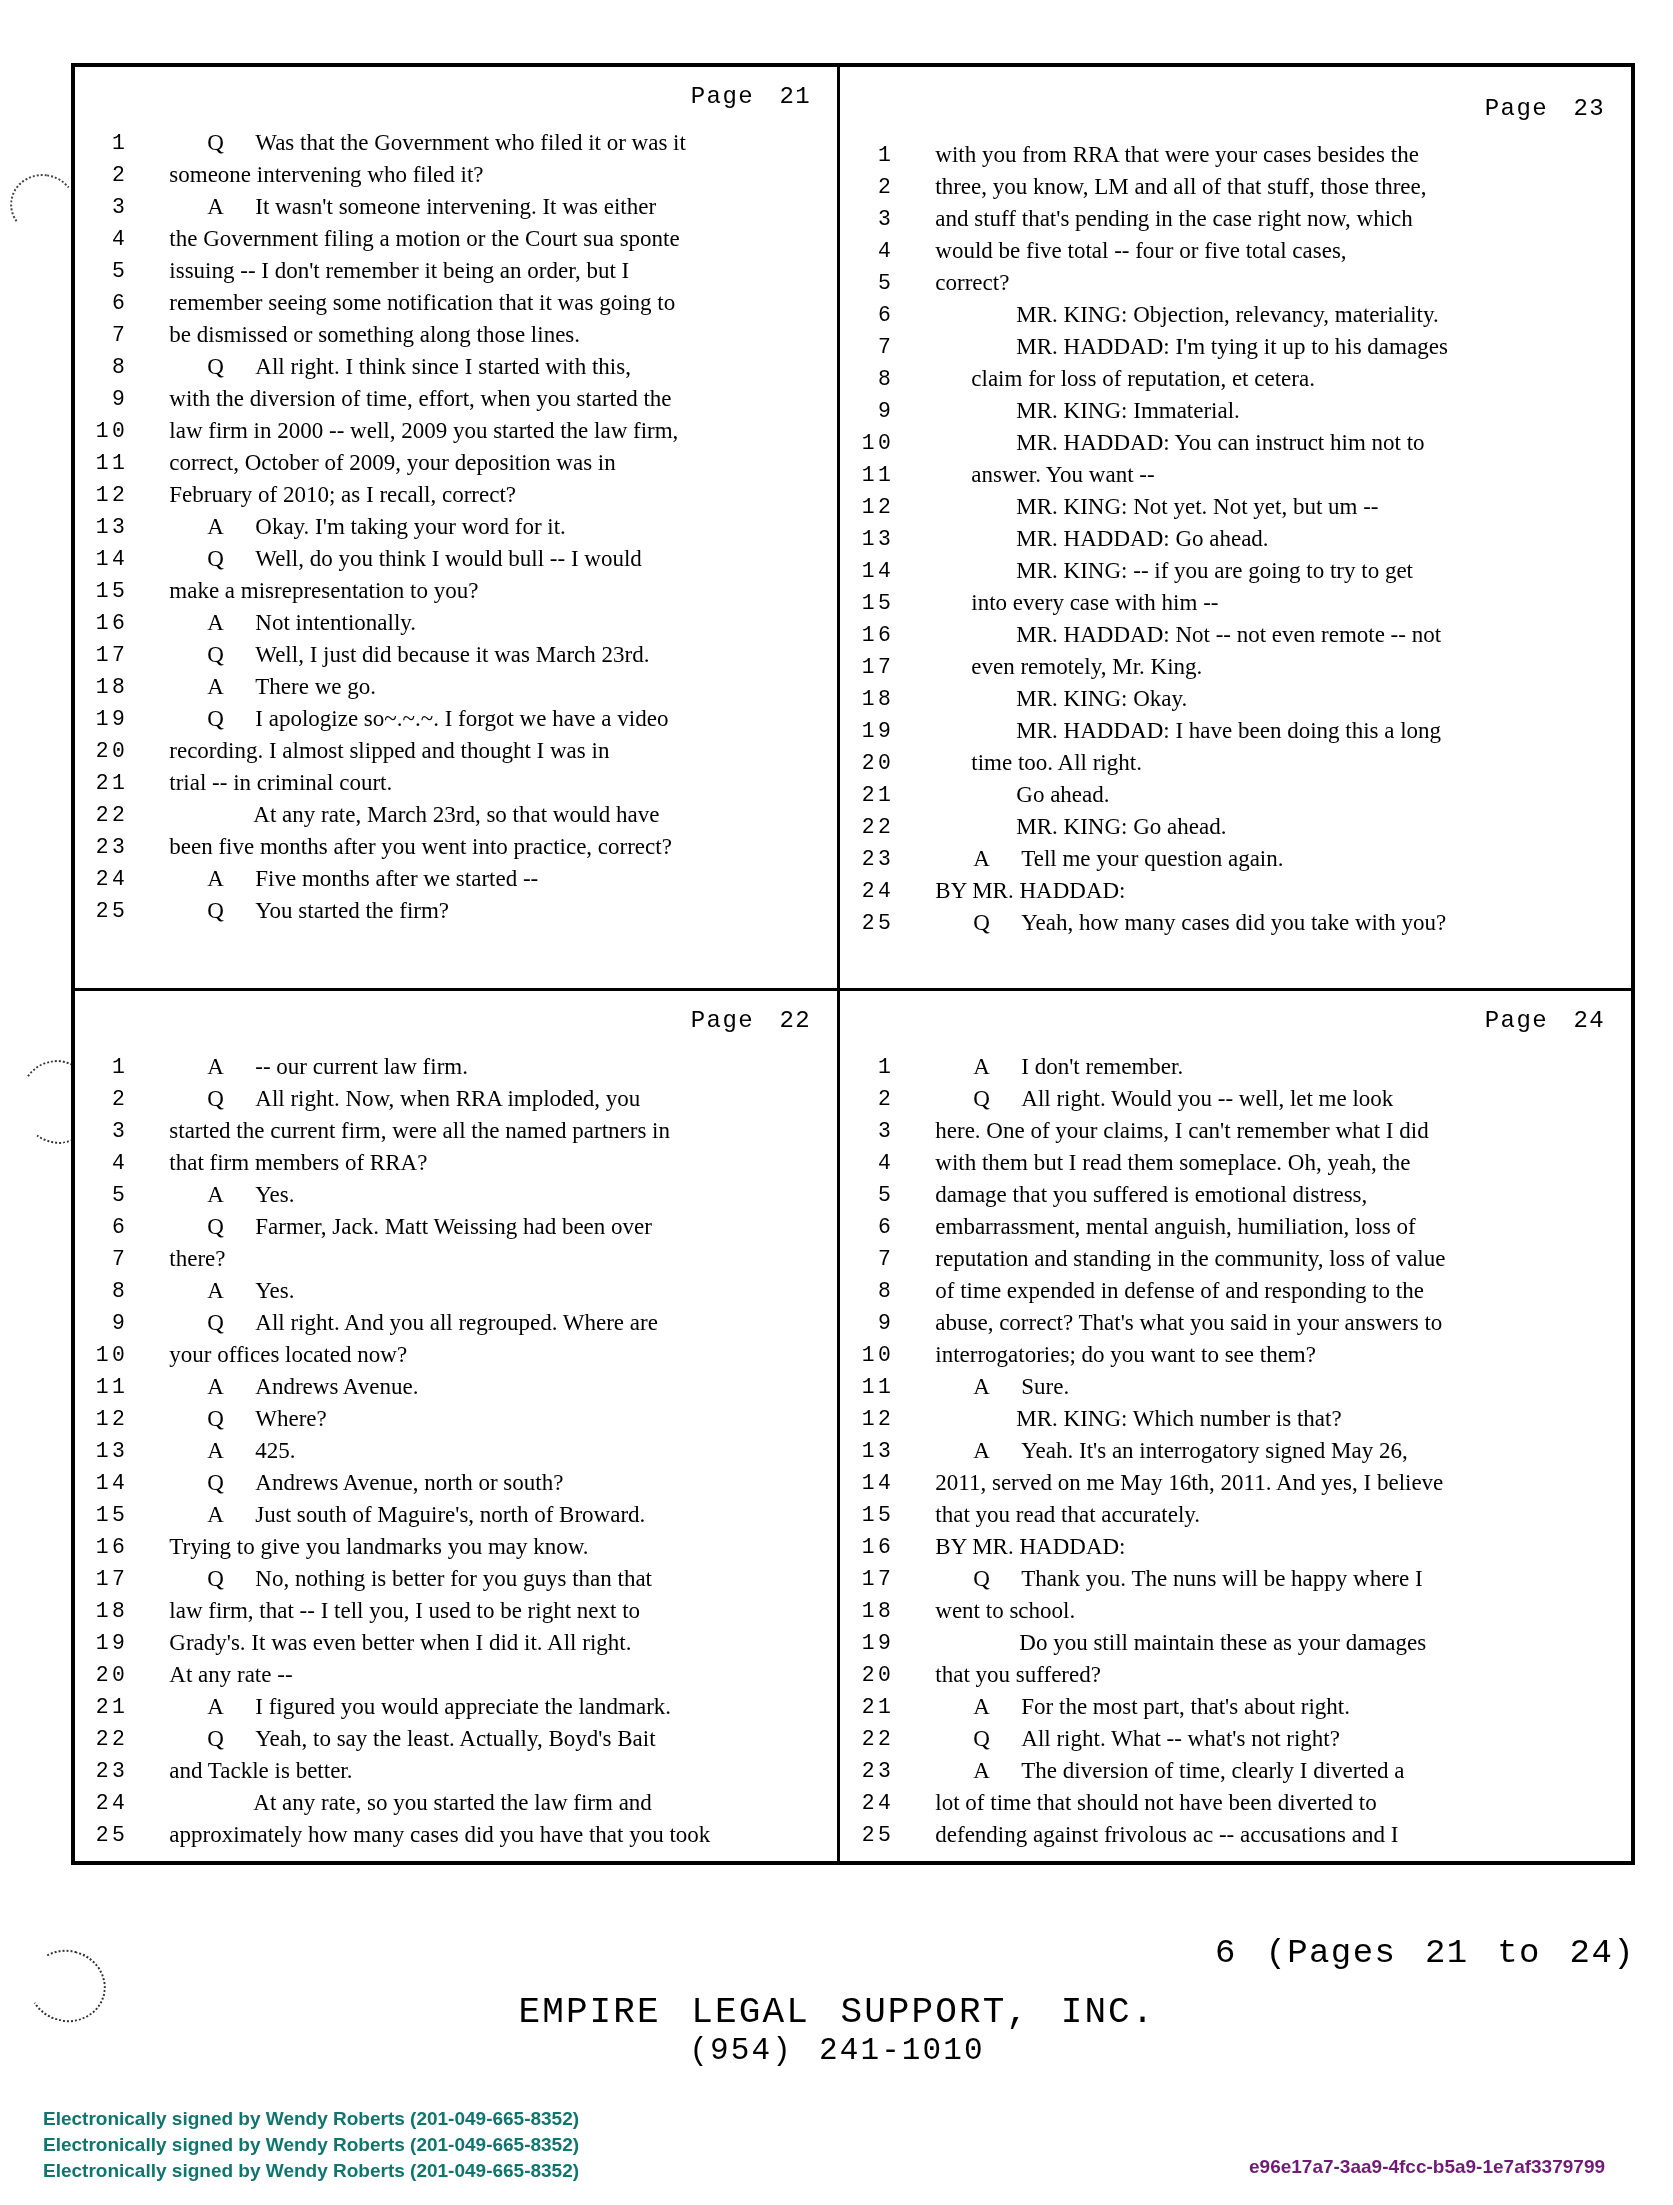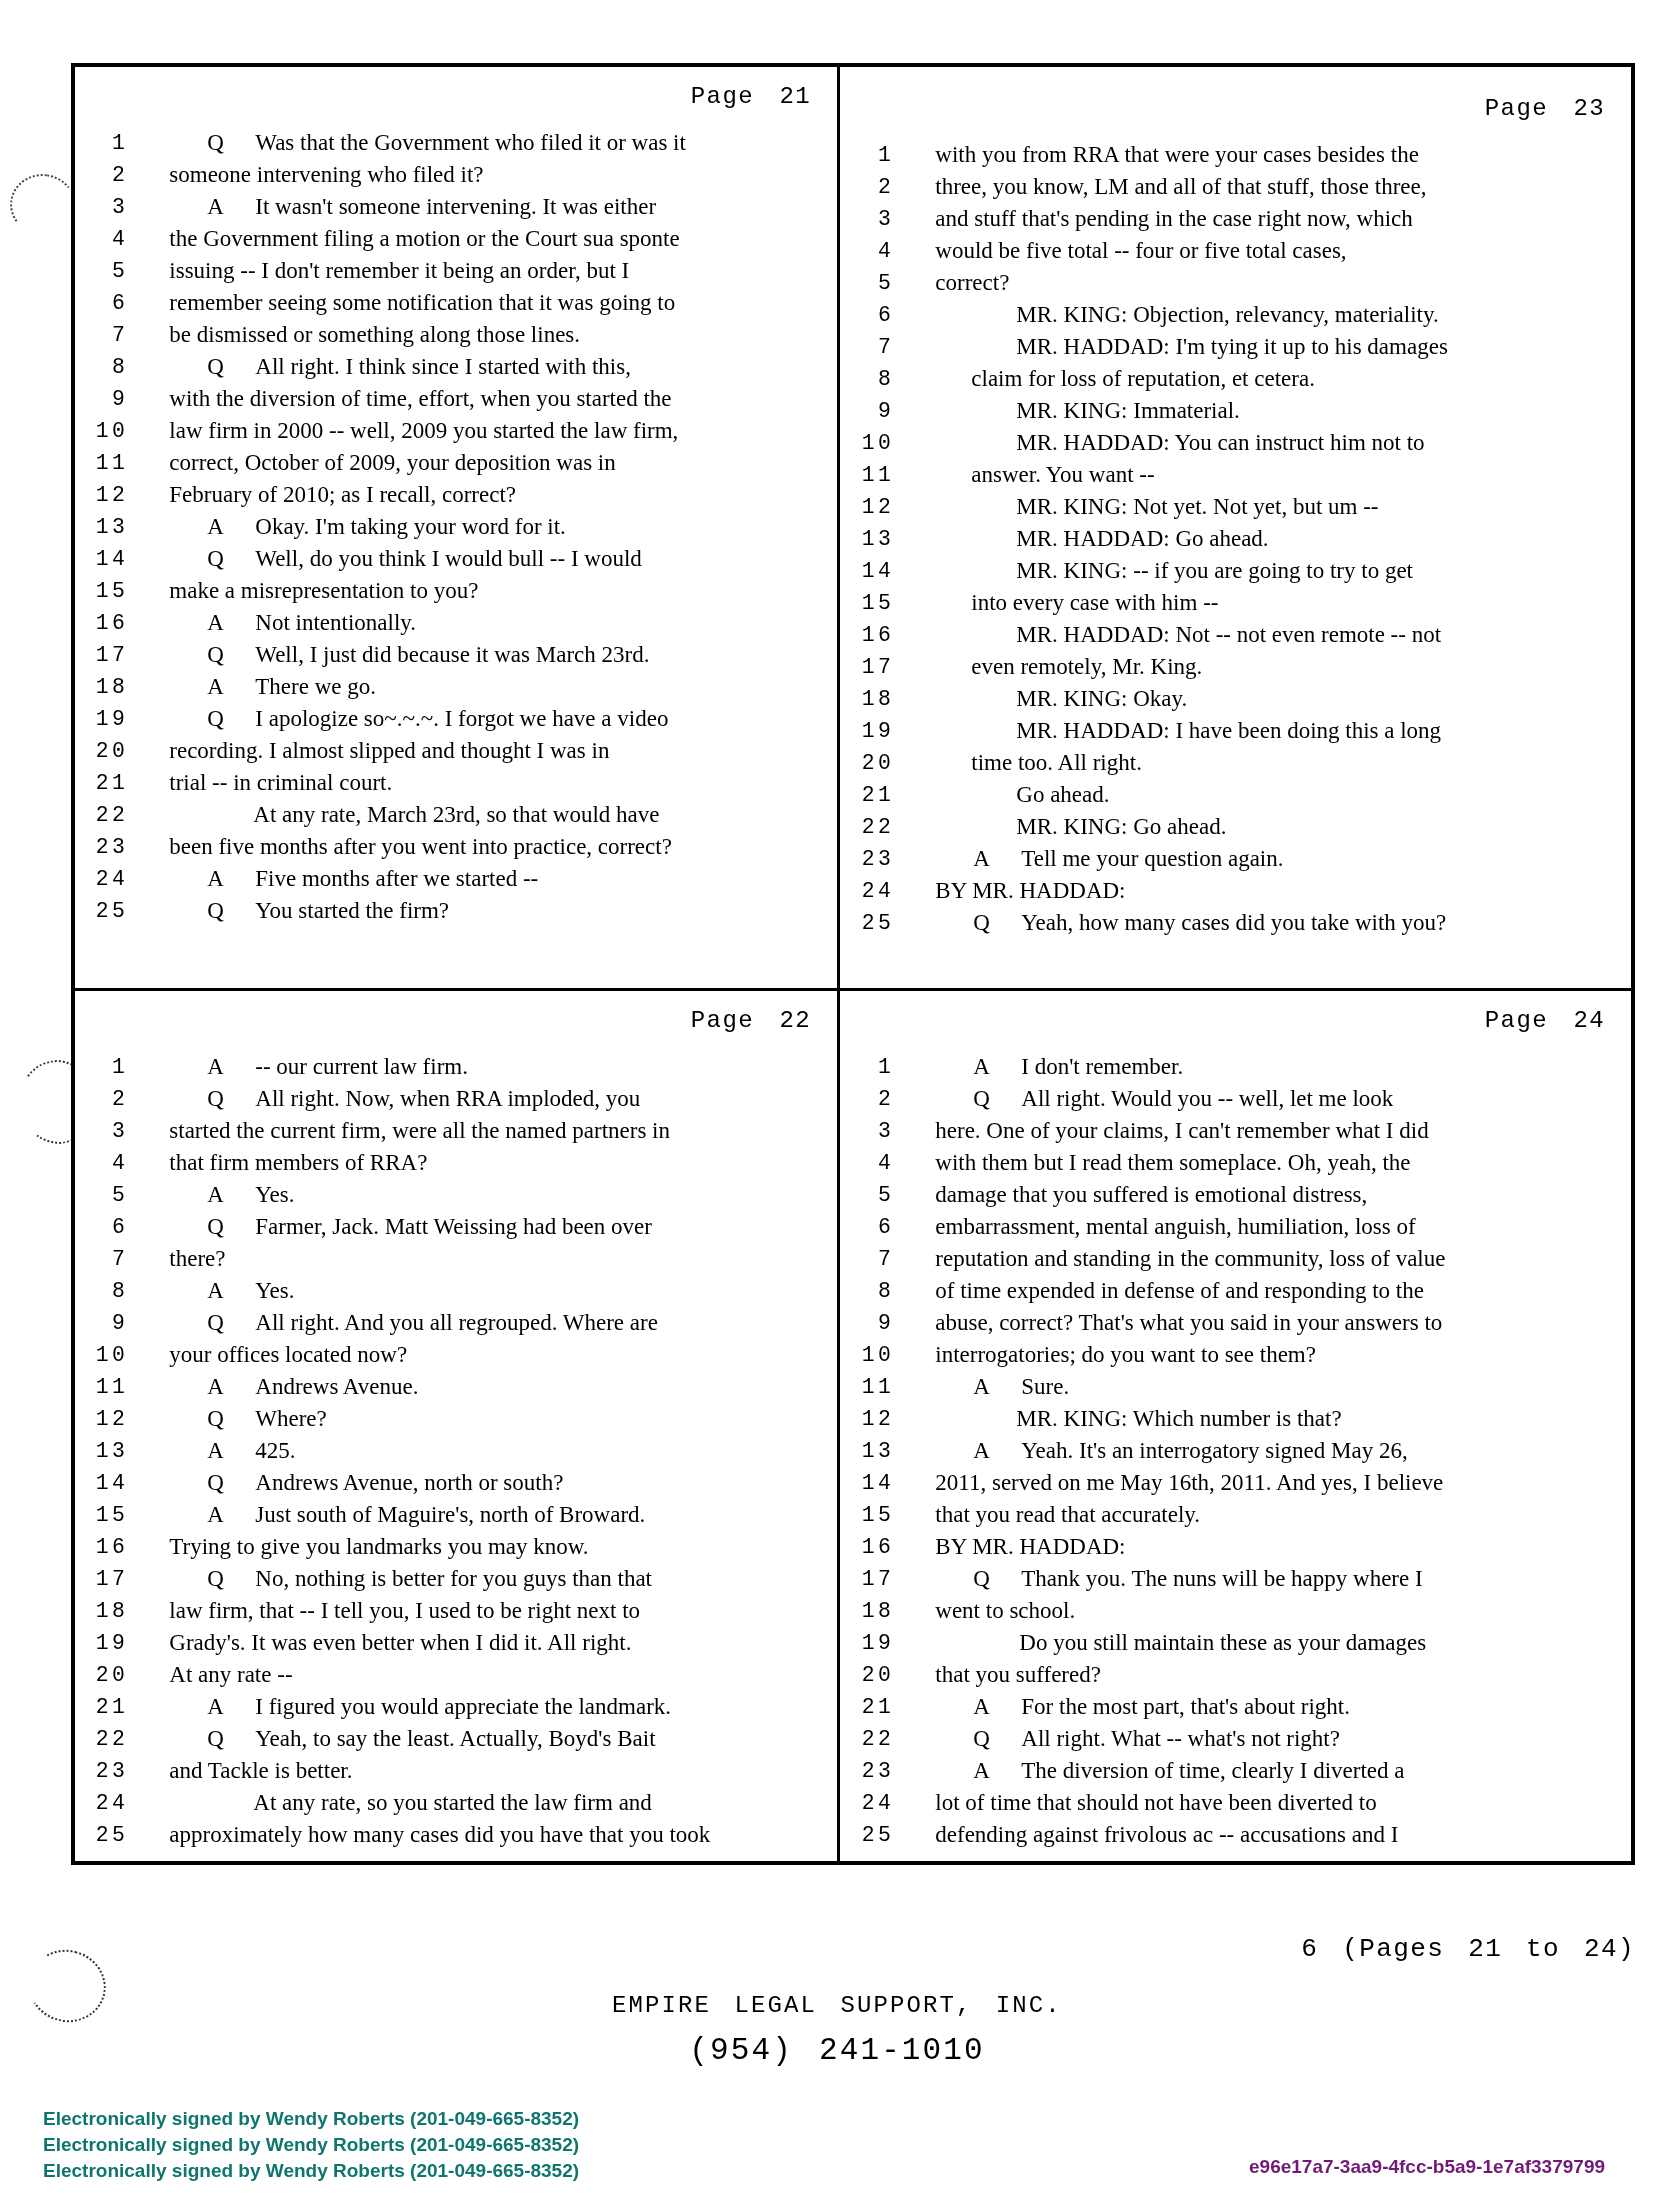--- a/index.html
+++ b/index.html
@@ -35,26 +35,26 @@
   .qa      .txt{padding-left:38px;}
   .cont    .txt{padding-left:0;}
   .scont   .txt{padding-left:36px;}
   .para    .txt{padding-left:84px;}
   .speaker .txt{padding-left:81px;}
   .by      .txt{padding-left:0;text-align:center;}
   
   .pages-range{
     position:absolute;top:1934px;right:39px;
     font-family:"Liberation Mono","DejaVu Sans Mono",monospace;
-    font-size:26px;letter-spacing:1.4px;word-spacing:6.9px;
+    font-size:34px;letter-spacing:1.4px;word-spacing:6.9px;
   }
   .company{
     position:absolute;top:1992px;left:0;width:1674px;text-align:center;
     font-family:"Liberation Mono","DejaVu Sans Mono",monospace;
-    font-size:24px;letter-spacing:2.1px;word-spacing:6.9px;
+    font-size:36px;letter-spacing:2.1px;word-spacing:6.9px;
   }
   .phone{
     position:absolute;top:2033px;left:0;width:1674px;text-align:center;
     font-family:"Liberation Mono","DejaVu Sans Mono",monospace;
     font-size:31px;letter-spacing:2.1px;word-spacing:5.5px;
   }
   .sigs{position:absolute;left:43px;top:2106px;}
   .sig{
     font-family:"Liberation Sans",sans-serif;font-weight:bold;
     font-size:19px;line-height:26px;color:#0f766e;

